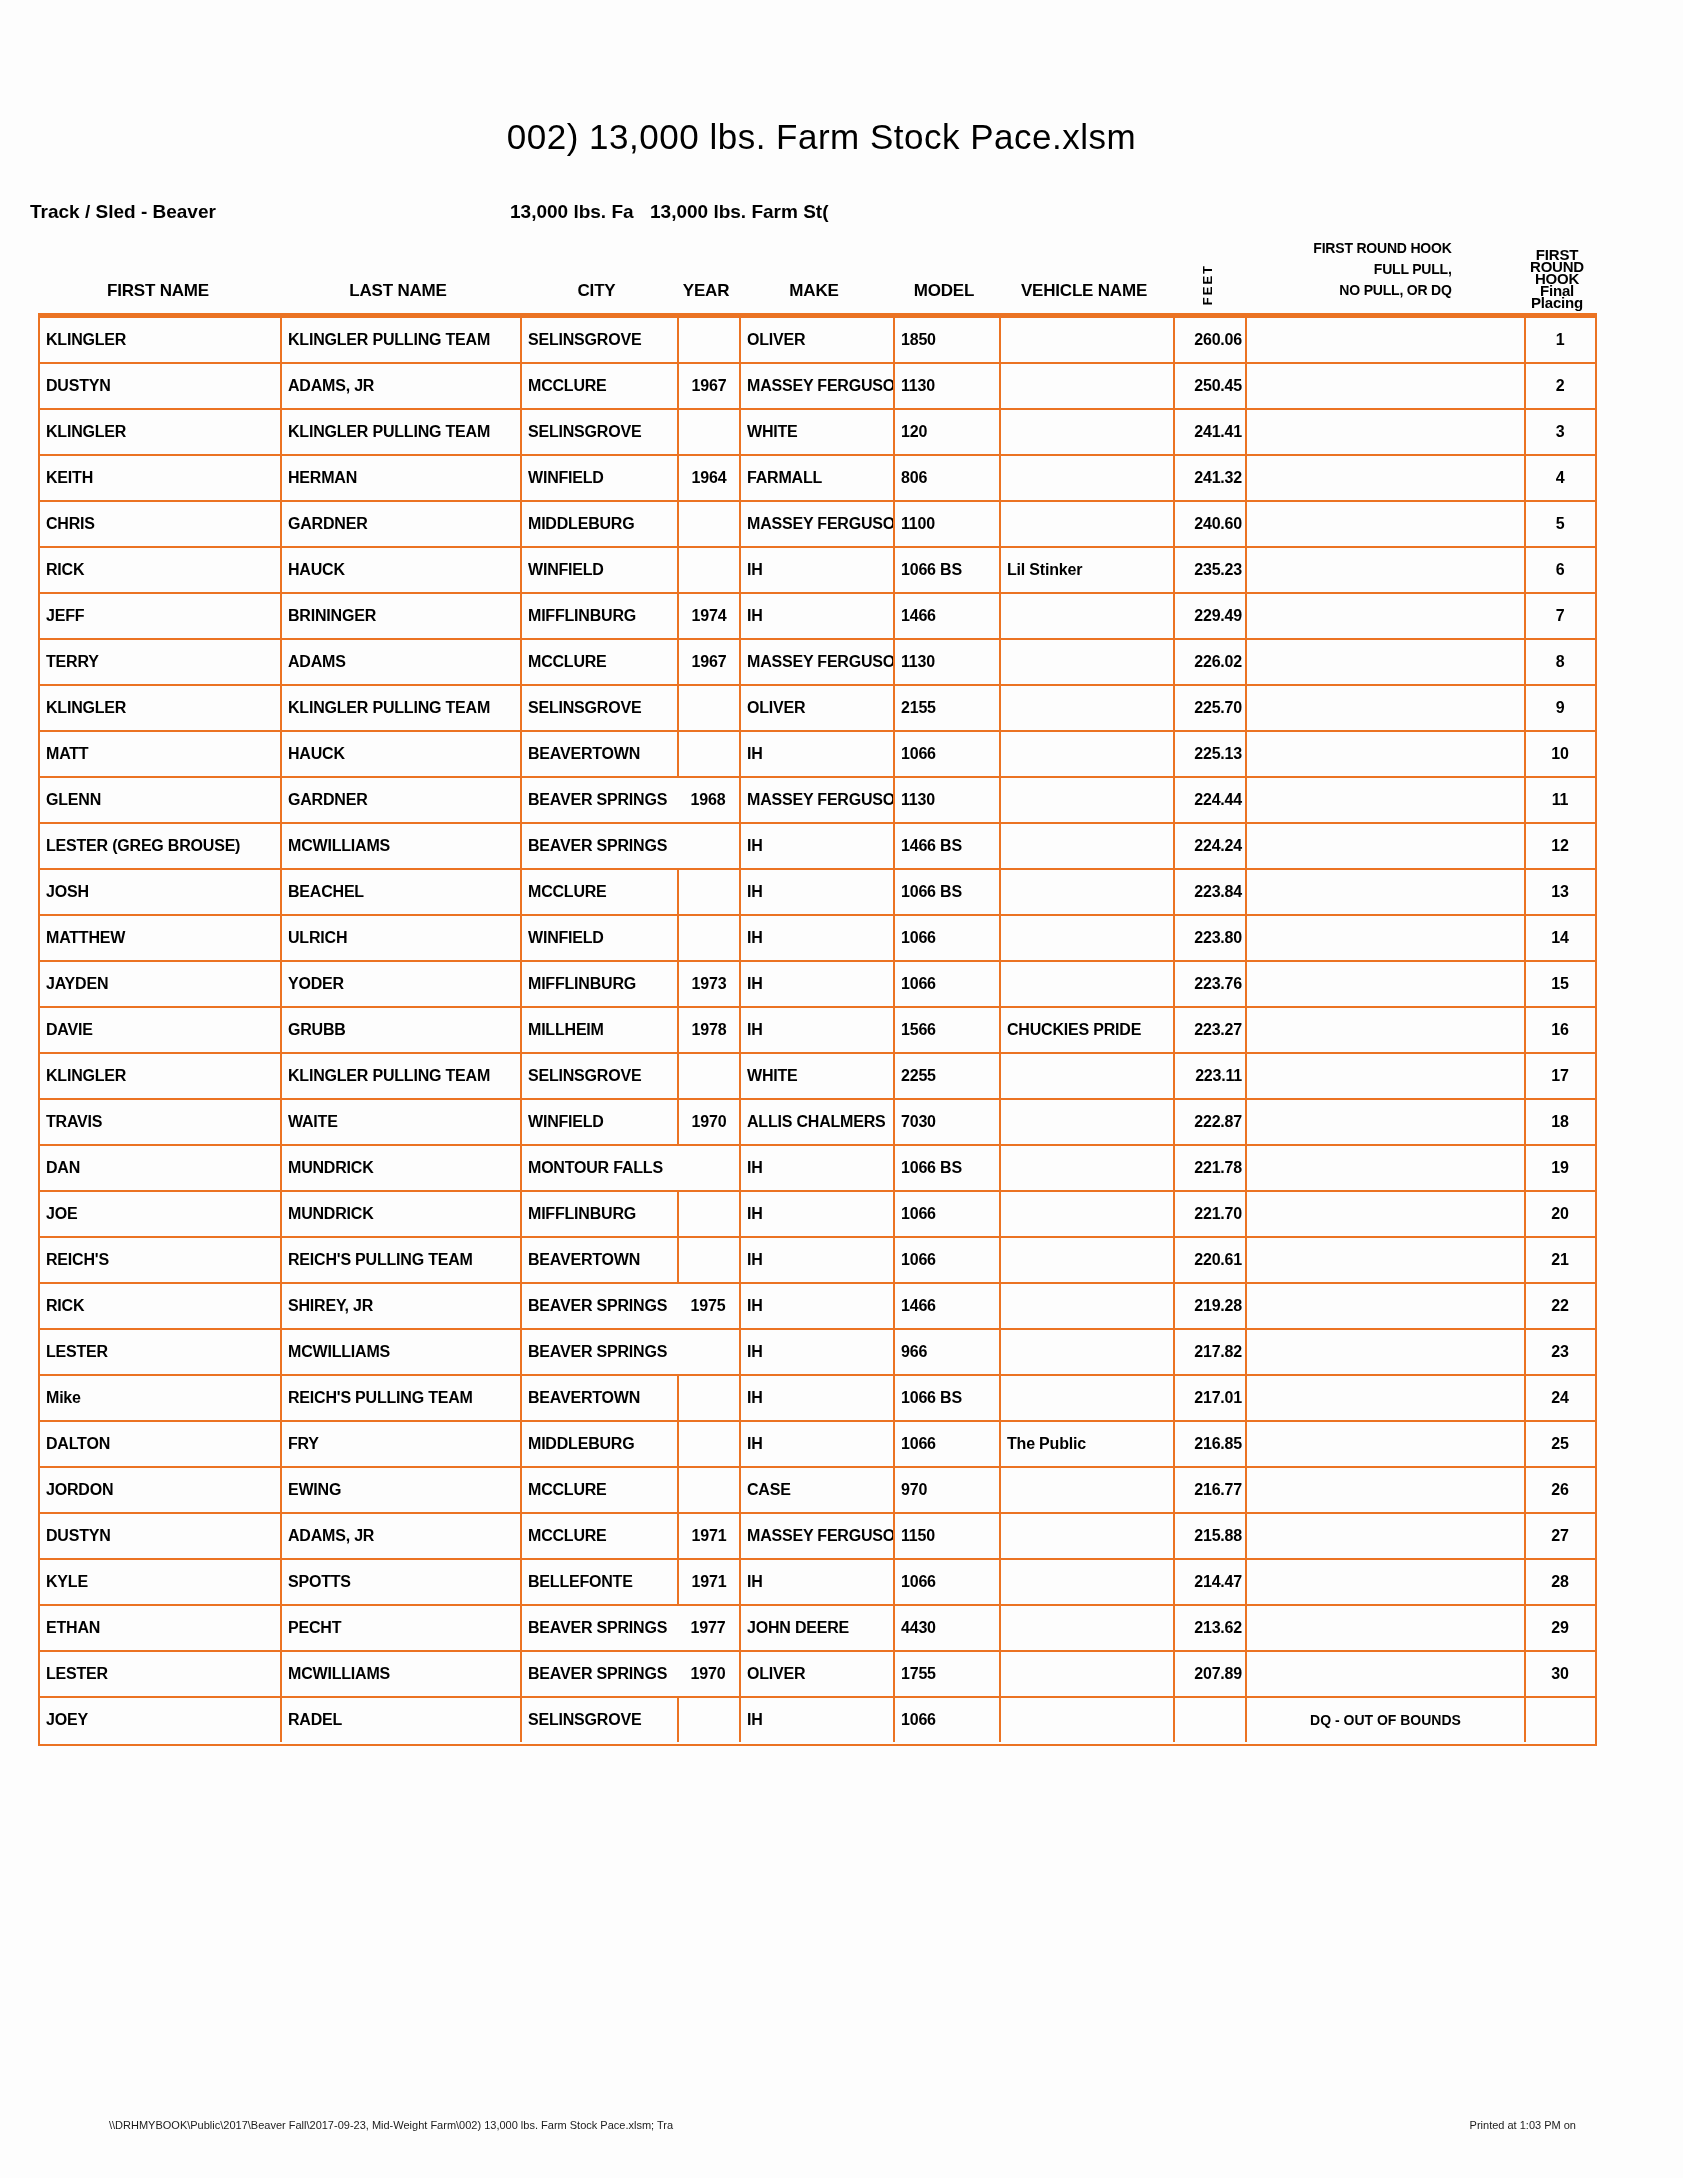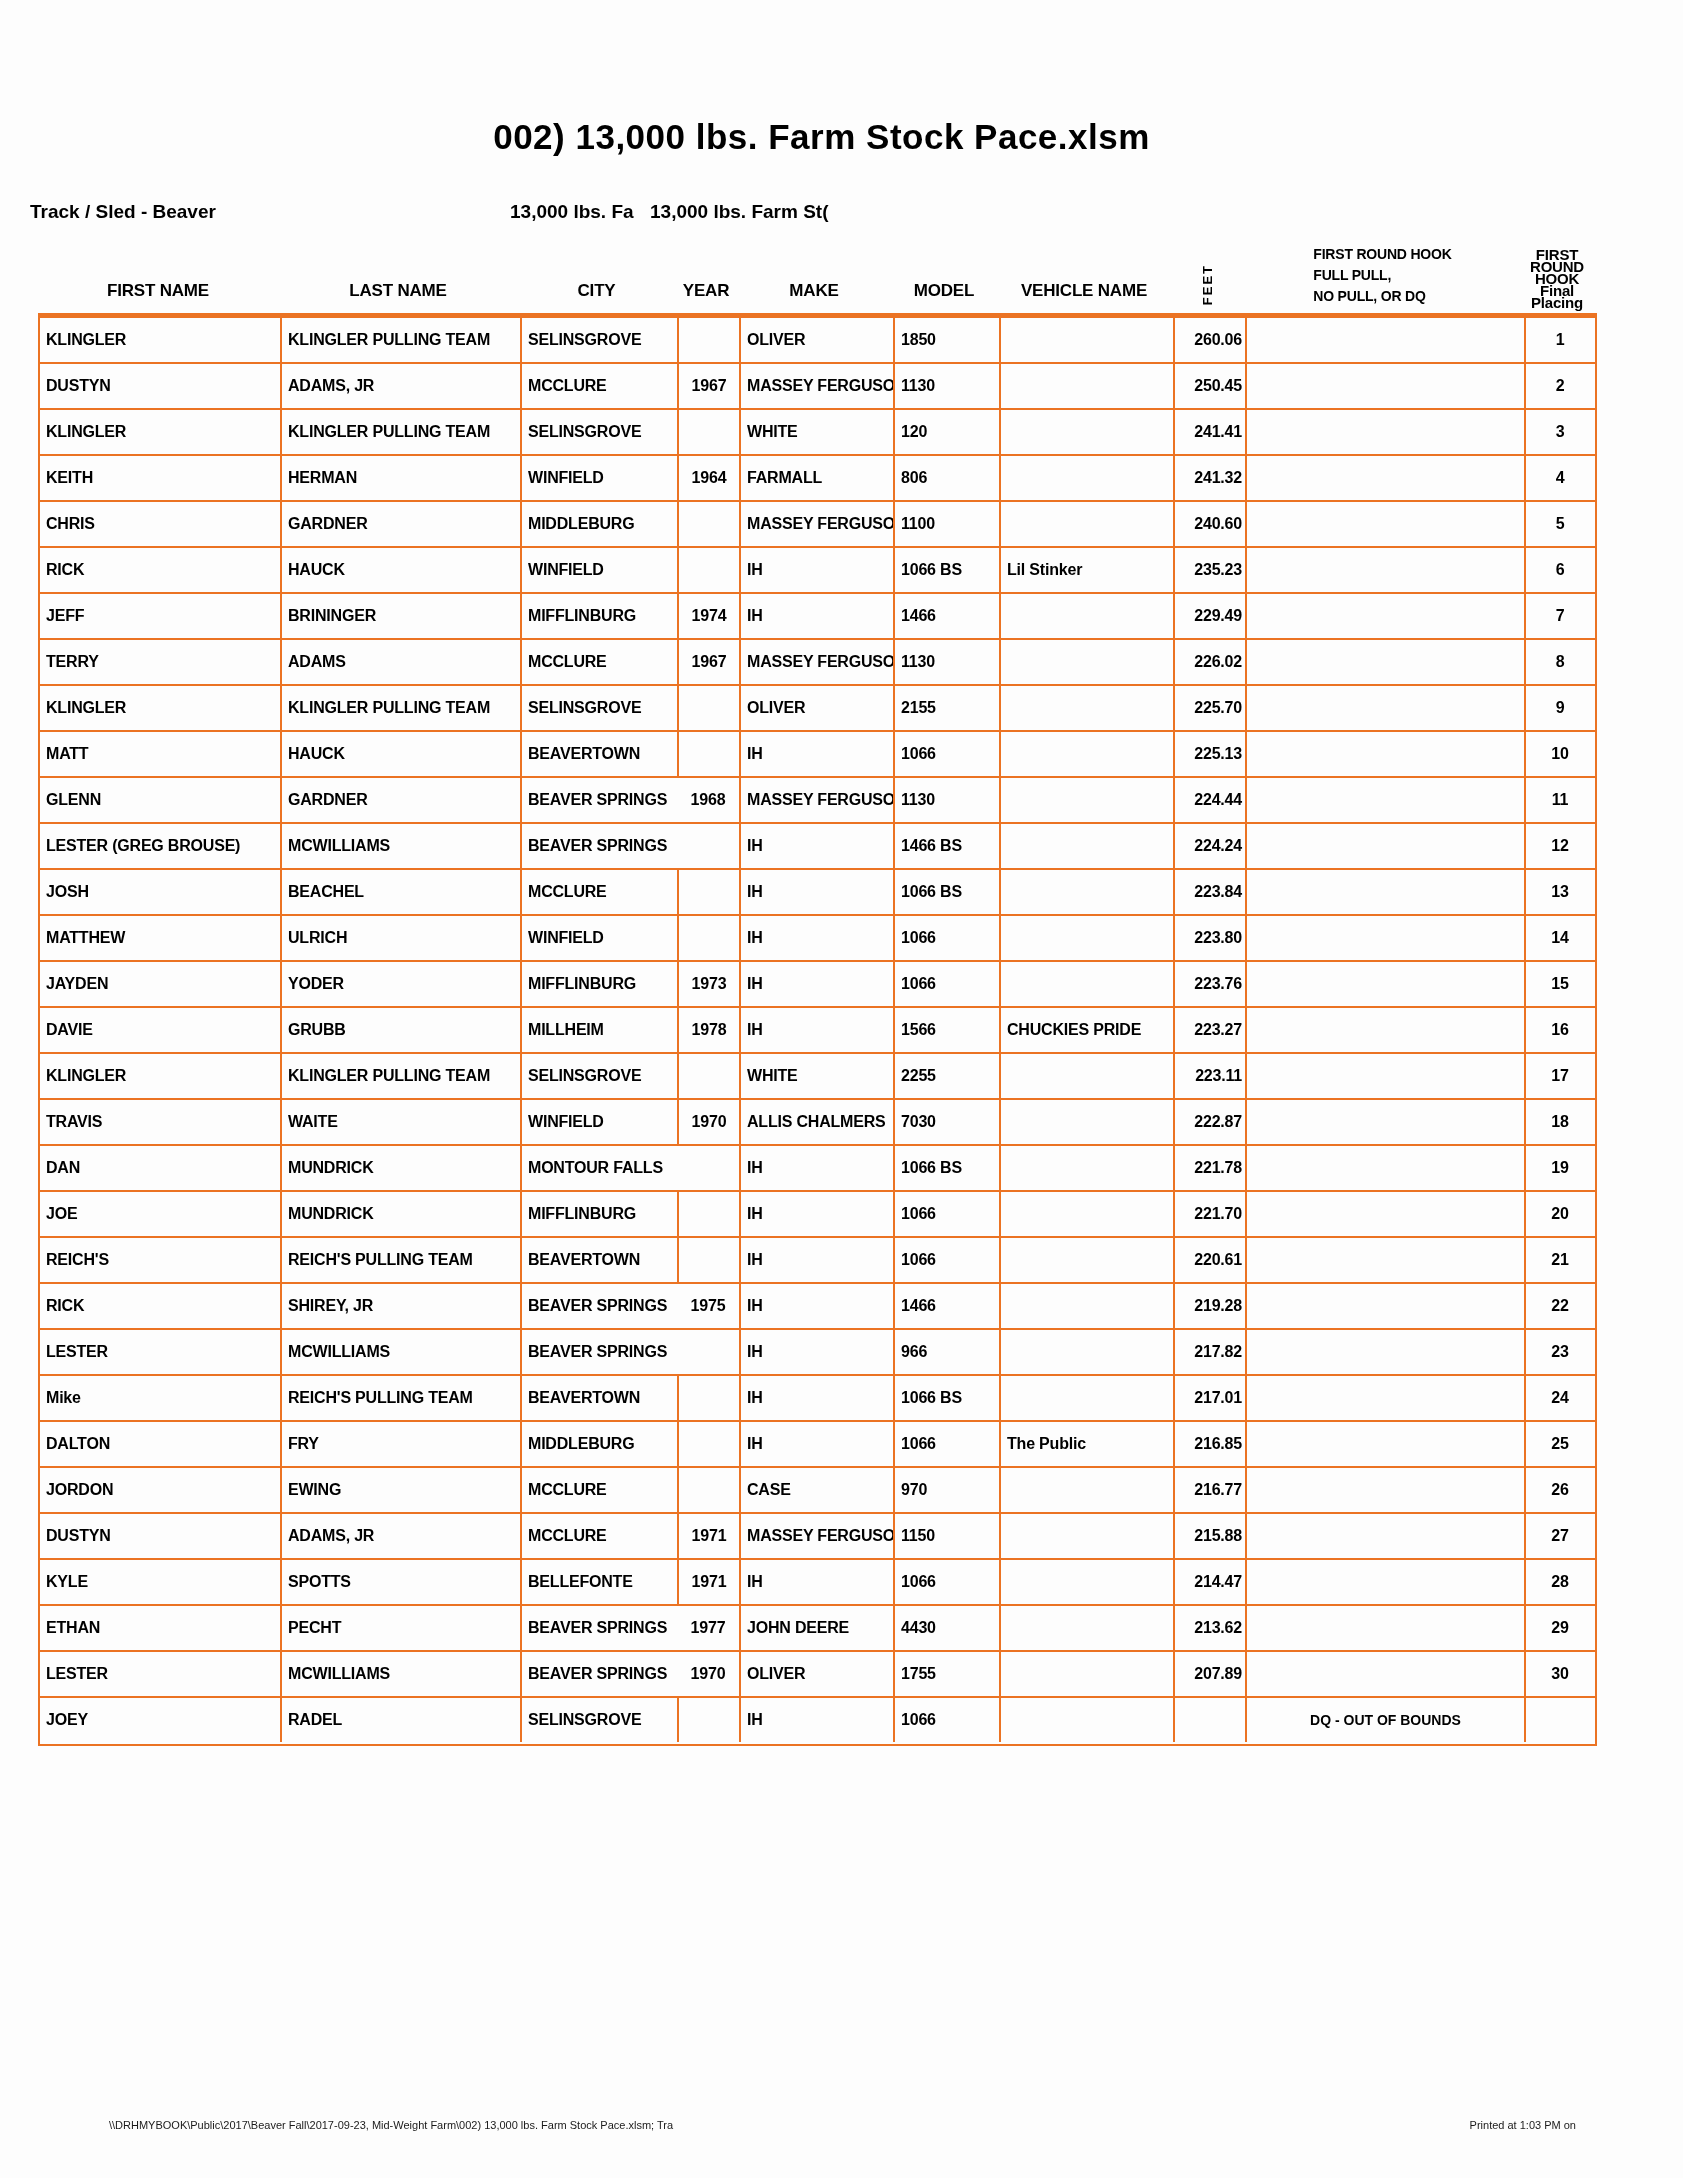--- a/index.html
+++ b/index.html
@@ -4,37 +4,37 @@
 <style>
   * { margin:0; padding:0; box-sizing:border-box; }
   html,body { width:1683px; height:2178px; background:#fdfdfd; color:#000;
               font-family:"Liberation Sans", sans-serif; position:relative; overflow:hidden; }
 
   .page { position:absolute; inset:0; }
 
   .title1 { position:absolute; top:46px; left:0; width:1634px; text-align:center;
             font-size:33px; font-weight:bold; letter-spacing:0.5px; }
   .title2 { position:absolute; top:117px; left:0; width:1643px; text-align:center;
-            font-size:35px; font-weight:bold; letter-spacing:0.5px; }
+            font-size:35px; font-weight:normal; letter-spacing:0.5px; }
 
   .subhead { position:absolute; top:201px; left:0; width:1424px; height:26px; }
   .track   { position:absolute; left:30px; top:0; font-size:19px; font-weight:bold; }
   .class1  { position:absolute; left:510px; top:0; font-size:19px; font-weight:bold; white-space:nowrap; }
   .class2  { position:absolute; left:650px; top:0; font-size:19px; font-weight:bold; white-space:nowrap; }
 
   
   .cols { display:grid; grid-template-columns:240px 240px 157px 62px 154px 106px 174px 72px 279px 70px; }
 
   .headband { position:absolute; left:38px; top:228px; width:1559px; height:85px; }
   .hcell { display:flex; align-items:flex-end; justify-content:center;
            font-weight:bold; font-size:17px; padding-bottom:12px; letter-spacing:-0.2px; }
   .hcell.feet { padding-bottom:8px; }
   .feet-rot { writing-mode:vertical-rl; transform:rotate(180deg);
               font-size:13px; font-weight:bold; letter-spacing:2px; }
-  .hcell.hook { font-size:14px; line-height:21px; text-align:left; padding-bottom:6px; }
+  .hcell.hook { font-size:14px; line-height:21px; text-align:right; }
   .hcell.place { font-size:15px; line-height:12px; text-align:center; padding-bottom:4px; }
 
   .tbl { position:absolute; left:38px; top:313px; width:1559px;
          border:2px solid var(--oc); border-top:5px solid var(--oc); background:transparent; }
   .row { height:46px; border-bottom:2px solid var(--oc); }
   .row:last-child { border-bottom:none; }
   .cell { height:44px; display:flex; align-items:center; font-weight:bold; font-size:16px;
           letter-spacing:-0.2px; border-left:2px solid var(--oc); white-space:nowrap; }
   .cell:first-child { border-left:none;text-align:right; }
   .cell.lft { justify-content:flex-start; padding-left:6px; }

